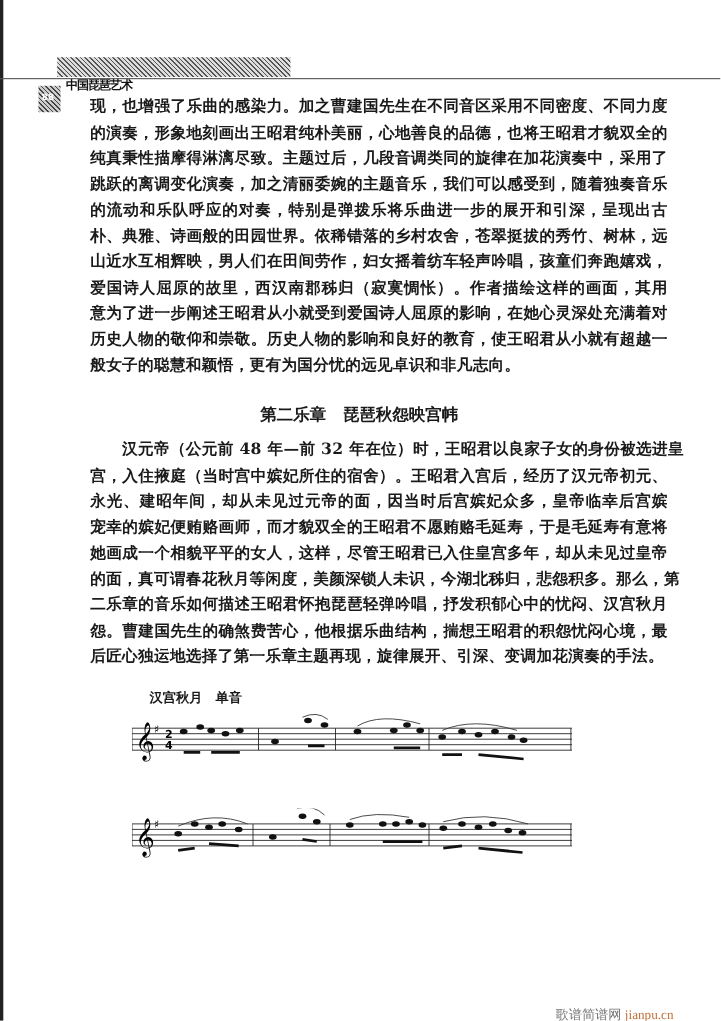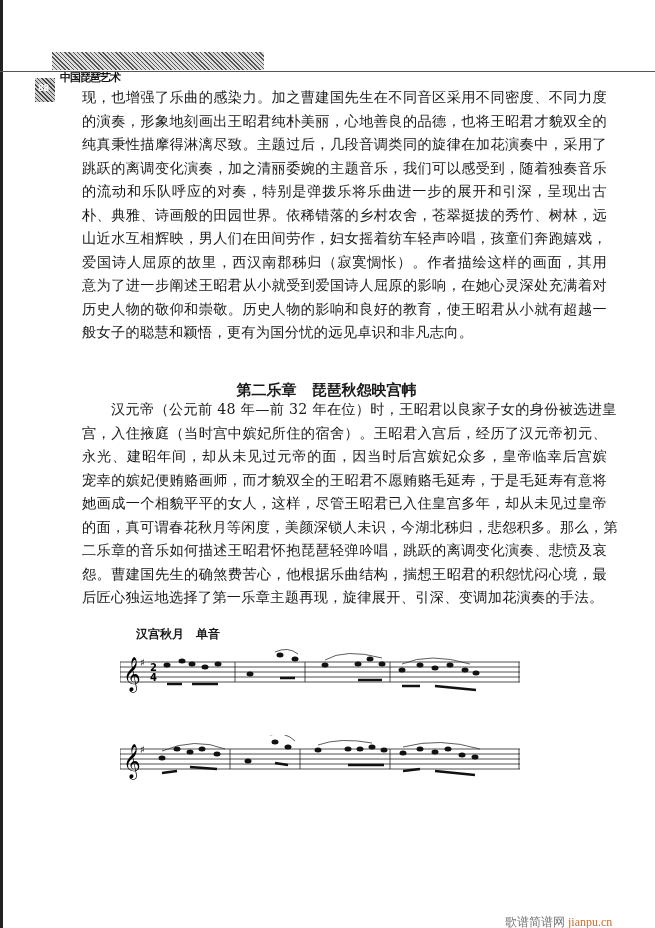--- a/index.html
+++ b/index.html
@@ -9,25 +9,25 @@
   .header-band { position: absolute; left: 52px; top: 52px; width: 212px; height: 18px;
     background: repeating-linear-gradient(45deg, #555 0 1px, #ddd 1px 3px); }
   .header-title { position: absolute; left: 60px; top: 70px; font-size: 11px; font-weight: bold;
     color: #111; font-family: "DejaVu Sans", sans-serif; letter-spacing: -1px; }
   .header-rule { position: absolute; left: 0; top: 71px; width: 655px; height: 1px; background: #555; }
   .page-num-box { position: absolute; left: 35px; top: 78px; width: 20px; height: 24px;
     background: repeating-linear-gradient(45deg, #444 0 1px, #ccc 1px 3px); }
   .page-num { position: absolute; left: 38px; top: 84px; font-size: 8px; color: #fff;
     font-family: "DejaVu Sans", sans-serif; font-weight: bold; }
   .para { position: absolute; left: 82px; width: 525px; font-size: 14.2px; line-height: 23.5px;
-    text-align: justify; letter-spacing: 0.3px; }
+    text-align: justify; letter-spacing: 0.3px; font-weight: bold; }
   .para span { display: block; white-space: nowrap; text-align-last: justify; }
   .para span.last { text-align-last: left; }
   .chapter { position: absolute; left: 0; width: 653px; top: 368px; text-align: center;
-    font-family: "DejaVu Sans", sans-serif; font-size: 15px; font-weight: bold; word-spacing: 12px; margin-top: 13px; }
+    font-family: "DejaVu Sans", sans-serif; font-size: 15px; font-weight: bold; word-spacing: 12px; }
   .score-title { position: absolute; left: 136px; top: 626px; font-size: 12px; font-weight: bold;
     font-family: "DejaVu Sans", sans-serif; word-spacing: 10px; }
   .staff { position: absolute; left: 120px; width: 400px; }
   .watermark { position: absolute; left: 505px; top: 898px; font-size: 12px; color: #777;
     font-family: Liberation Serif, serif; margin-top: 16px; }
   .watermark .url { color: #c0703a; }
 </style>
 </head>
 <body>
 
@@ -55,21 +55,21 @@
 
 <div class="chapter">第二乐章　琵琶秋怨映宫帏</div>
 
 <div class="para" style="top:398px;">
   <span>　　汉元帝（公元前 48 年—前 32 年在位）时，王昭君以良家子女的身份被选进皇</span>
   <span>宫，入住掖庭（当时宫中嫔妃所住的宿舍）。王昭君入宫后，经历了汉元帝初元、</span>
   <span>永光、建昭年间，却从未见过元帝的面，因当时后宫嫔妃众多，皇帝临幸后宫嫔</span>
   <span>宠幸的嫔妃便贿赂画师，而才貌双全的王昭君不愿贿赂毛延寿，于是毛延寿有意将</span>
   <span>她画成一个相貌平平的女人，这样，尽管王昭君已入住皇宫多年，却从未见过皇帝</span>
   <span>的面，真可谓春花秋月等闲度，美颜深锁人未识，今湖北秭归，悲怨积多。那么，第</span>
-  <span>二乐章的音乐如何描述王昭君怀抱琵琶轻弹吟唱，跳跃的离调变化演奏、悲愤及哀</span>
+  <span>二乐章的音乐如何描述王昭君怀抱琵琶轻弹吟唱，抒发积郁心中的忧闷、汉宫秋月</span>
   <span>怨。曹建国先生的确煞费苦心，他根据乐曲结构，揣想王昭君的积怨忧闷心境，最</span>
   <span class="last">后匠心独运地选择了第一乐章主题再现，旋律展开、引深、变调加花演奏的手法。</span>
 </div>
 
 <div class="score-title">汉宫秋月　单音</div>
 
 <svg class="staff" style="top:648px;" width="400" height="60" viewBox="0 0 400 60">
   <g stroke="#222" stroke-width="0.8">
     <line x1="0" y1="14" x2="400" y2="14"></line>
       <line x1="0" y1="19" x2="400" y2="19"></line>

